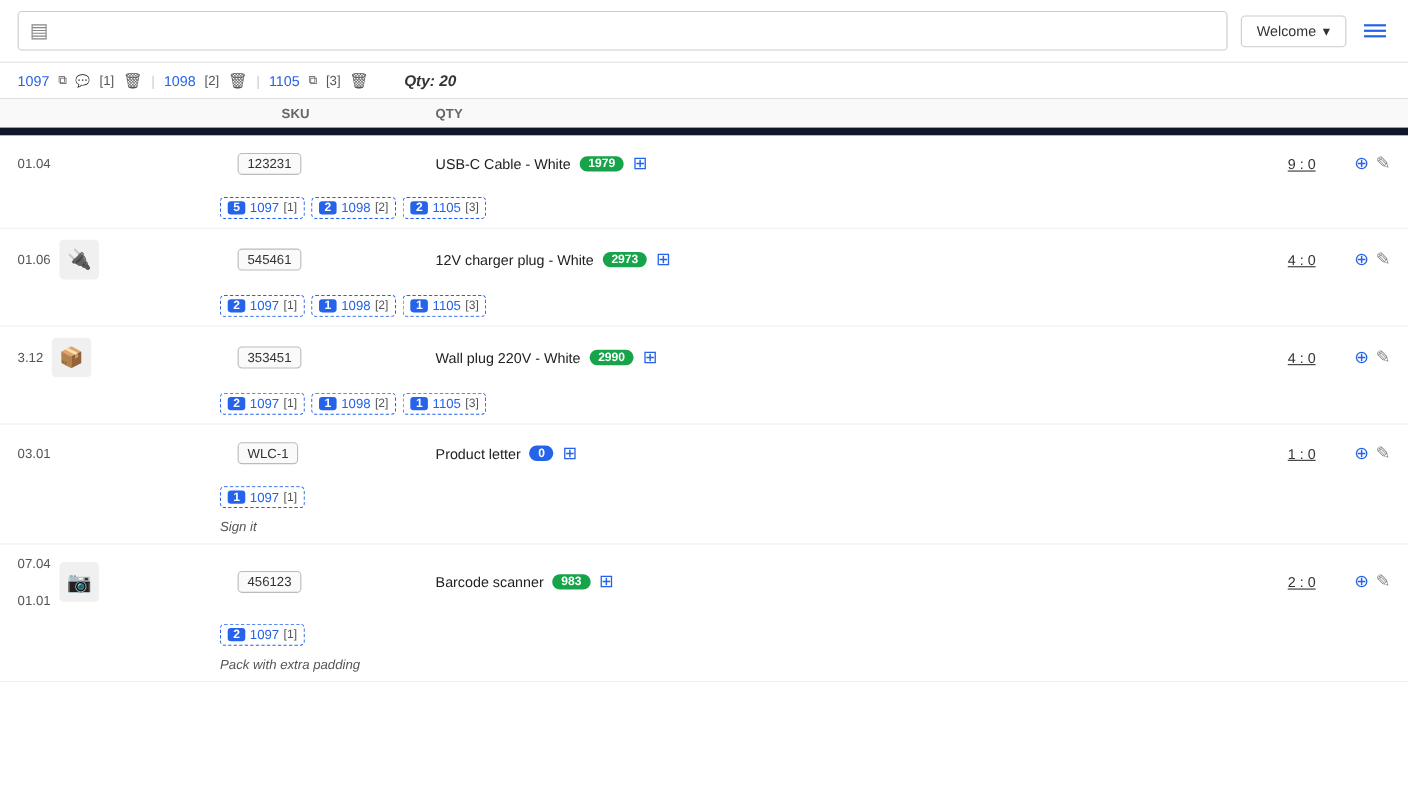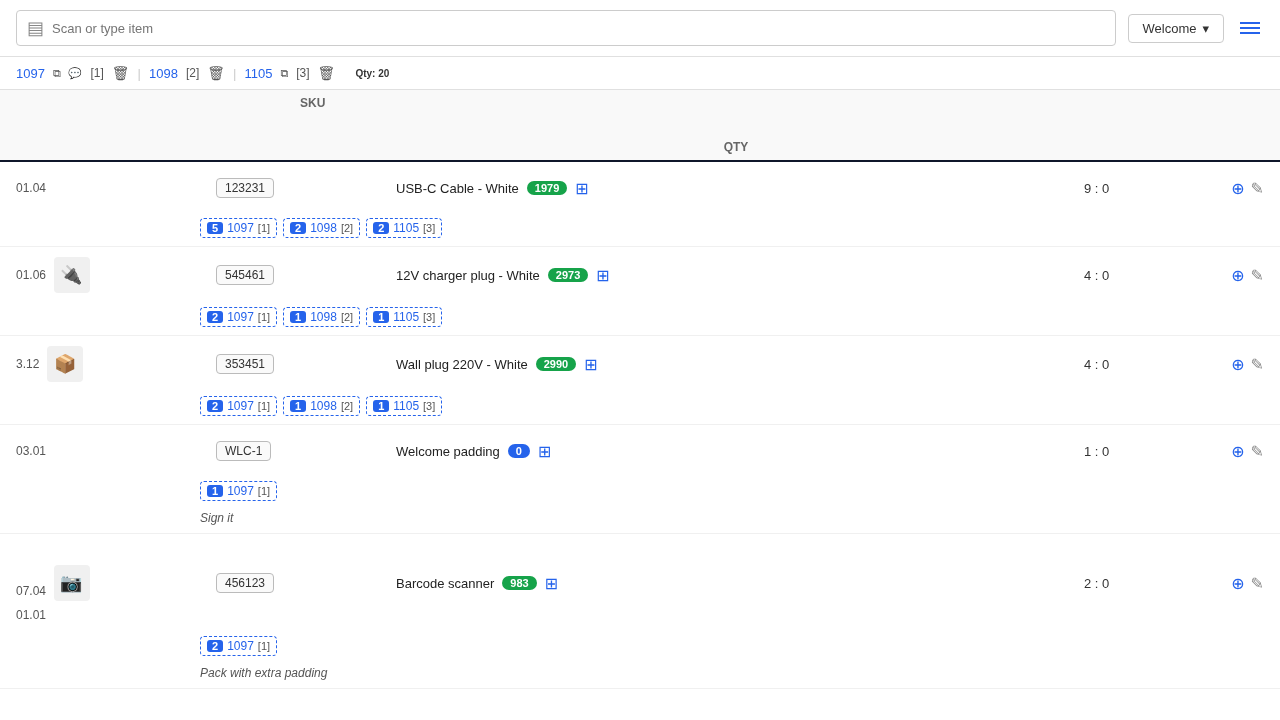--- a/index.html
+++ b/index.html
@@ -24,24 +24,24 @@
     .order-tabs {
       display: flex; align-items: center; padding: 8px 16px; gap: 8px; border-bottom: 1px solid #e0e0e0;
     }
     .order-tab {
       display: flex; align-items: center; gap: 4px; color: #2563eb; text-decoration: none; font-size: 13px; cursor: pointer;
     }
     .tab-icon { font-size: 11px; color: #555; cursor: pointer; }
     .tab-count { background: none; color: #555; font-size: 12px; }
     .tab-del { color: #555; cursor: pointer; font-size: 14px; }
     .tab-separator { color: #ccc; }
-    .qty-total { margin-left: 12px; font-weight: 600; font-size: 10px; color: #333; }
+    .qty-total { margin-left: 24px; font-weight: 600; font-size: 14px; color: #333; font-style: italic; }
 
     .table-header {
-      display: grid; grid-template-columns: 200px 180px 1fr 120px 60px; padding: 6px 16px; background: #f9f9f9; border-bottom: 2px solid #0f172a; font-weight: 600; font-size: 12px; color: #666; text-transform: uppercase; gap: 44px;
+      display: grid; grid-template-columns: 200px 180px 1fr 120px 60px; padding: 6px 16px; background: #f9f9f9; border-bottom: 7px solid #0f172a; font-weight: 600; font-size: 12px; color: #666; text-transform: uppercase;
     }
     .table-header .col-sku { padding-left: 40px; }
 
     .product-row { border-bottom: 1px solid #f0f0f0; }
     .row-main {
       display: grid; grid-template-columns: 200px 180px 1fr 120px 60px; align-items: center; padding: 10px 16px; min-height: 52px;
     }
     .row-loc { font-size: 12px; color: #555; font-weight: 500; }
     .row-img { width: 36px; height: 36px; background: #f0f0f0; border-radius: 4px; display: flex; align-items: center; justify-content: center; color: #aaa; font-size: 18px; }
     .row-sku-wrap { display: flex; align-items: center; gap: 8px; text-align: center; }
@@ -49,48 +49,47 @@
     .sku-badge {
       border: 1px solid #bbb; border-radius: 4px; padding: 2px 8px; font-size: 12px; background: #fafafa;
     }
     .row-product { display: flex; align-items: center; gap: 8px; flex-wrap: wrap; }
     .product-name { font-size: 13px; color: #222; }
     .product-tag {
       background: #16a34a; color: #fff; border-radius: 10px; padding: 1px 8px; font-size: 11px; font-weight: 600;
     }
     .product-tag.blue { background: #2563eb; }
     .add-icon-btn { border: none; background: none; cursor: pointer; color: #2563eb; font-size: 16px; padding: 0; }
-    .row-qty { font-size: 13px; color: #333; padding-right: 8px; }
+    .row-qty { font-size: 13px; color: #333; text-align: right; padding-right: 8px; text-decoration: underline; }
     .row-actions { display: flex; align-items: center; gap: 6px; justify-content: flex-end; }
     .row-action-btn { border: none; background: none; cursor: pointer; font-size: 16px; }
     .row-action-btn.add { color: #2563eb; }
     .row-action-btn.edit { color: #888; }
 
     .row-tags {
       display: flex; align-items: center; gap: 6px; padding: 4px 16px 8px 200px; flex-wrap: wrap;
     }
     .order-tag {
       display: flex; align-items: center; gap: 4px; border: 1px dashed #2563eb; border-radius: 4px; padding: 2px 6px; font-size: 12px;
     }
     .order-tag .tag-num {
       background: #2563eb; color: #fff; border-radius: 3px; padding: 0px 5px; font-size: 11px; font-weight: 700;
     }
     .order-tag .tag-id { color: #2563eb; font-weight: 500; }
     .order-tag .tag-bracket { color: #555; font-size: 11px; }
     .row-note { padding: 2px 16px 8px 200px; font-size: 12px; color: #555; font-style: italic; }
 
-    .loc-col { display: flex; flex-direction: column; gap: 10px; margin-top: 40px; }
+    .loc-col { display: flex; flex-direction: column; gap: 20px; }
   </style>
 </head>
 <body>
 
 <div class="top-bar">
   <div class="scan-input-wrap">
     <span class="barcode-icon">▤</span>
-    <input type="text" placeholder="Scan or type item" style="">
   </div>
   <button class="actions-btn">
     <span>Welcome</span>
     <span>▾</span>
   </button>
   <div class="menu-icon">
     <span></span>
       <span></span>
       <span></span>
   </div>
@@ -116,21 +115,21 @@
   <span class="tab-del">🗑</span>
 
   <span class="qty-total">
     <span>Qty:</span> <span>20</span>
   </span>
 </div>
 
 <div class="table-header">
   <div></div>
   <div class="col-sku">SKU</div>
-  <div style="text-align:center;padding-right:8px;margin-top:44px;">Qty</div>
+  <div style="text-align:left;padding-right:8px;">Qty</div>
   <div></div>
 </div>
 
 <div>
 
   <div class="product-row">
     <div class="row-main">
       <div class="loc-img-wrap">
         <div class="row-loc">01.04</div>
       </div>
@@ -247,21 +246,21 @@
 
   <div class="product-row">
     <div class="row-main">
       <div class="loc-img-wrap">
         <div class="row-loc">03.01</div>
       </div>
       <div class="row-sku-wrap">
         <span class="sku-badge">WLC-1</span>
       </div>
       <div class="row-product">
-        <span class="product-name">Welcome padding</span>
+        <span class="product-name">Product letter</span>
         <span class="product-tag blue">0</span>
         <button class="add-icon-btn">⊞</button>
       </div>
       <div class="row-qty">1 : 0</div>
       <div class="row-actions">
         <button class="row-action-btn add">⊕</button>
         <button class="row-action-btn edit">✎</button>
       </div>
     </div>
     <div class="row-tags">

